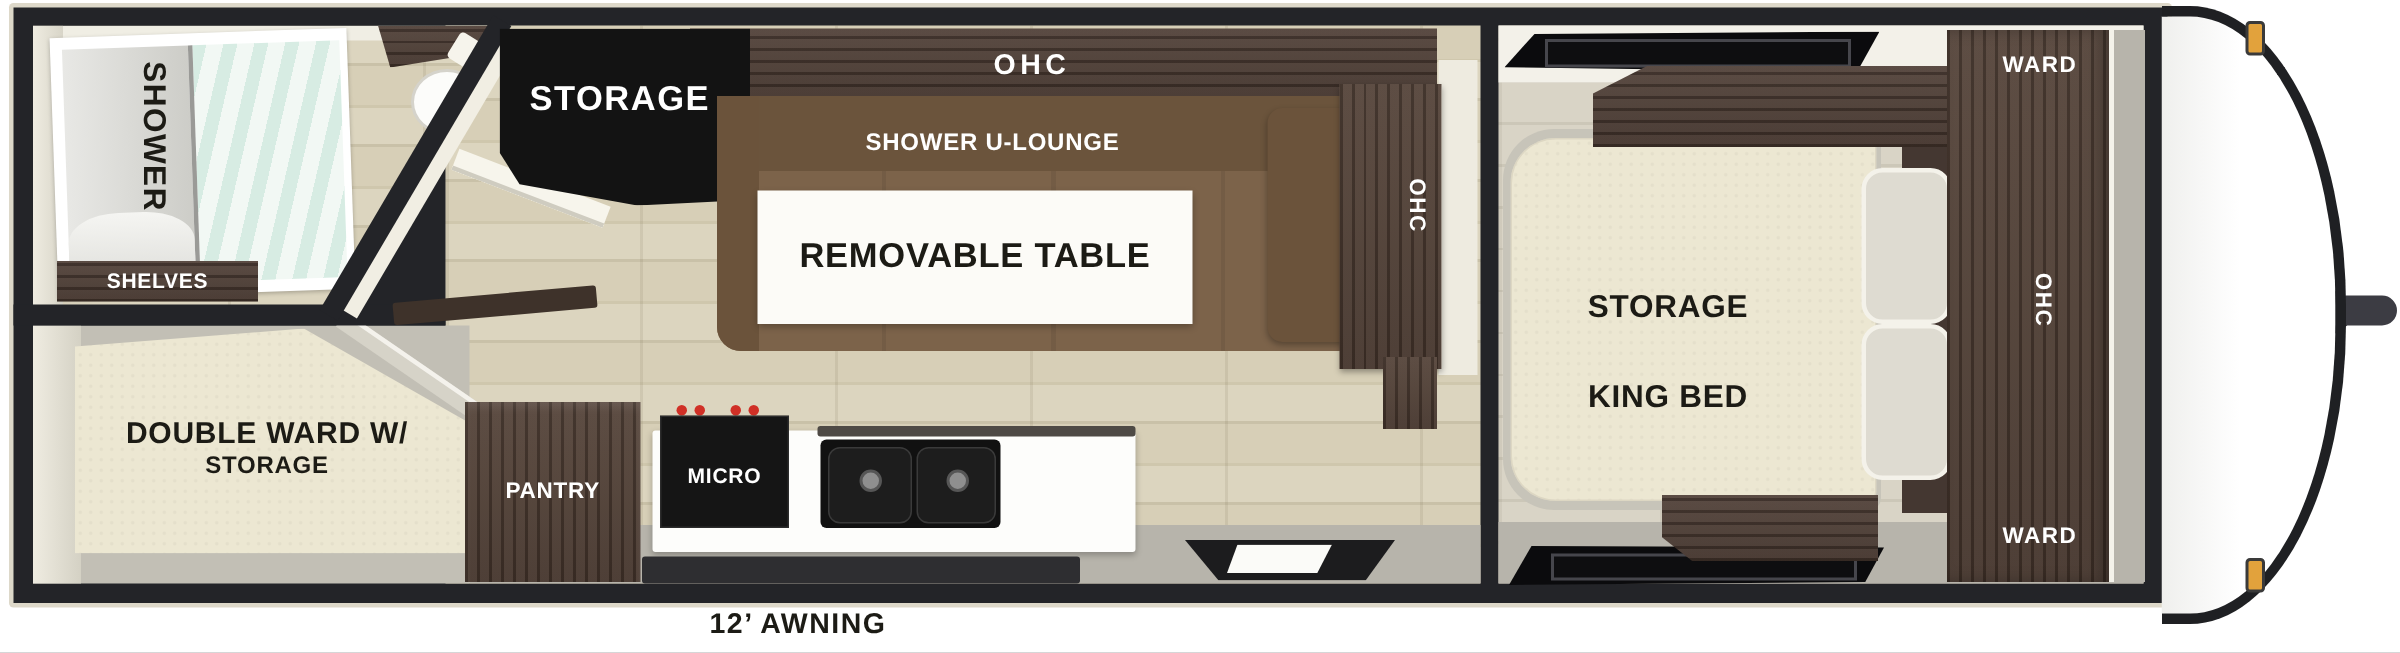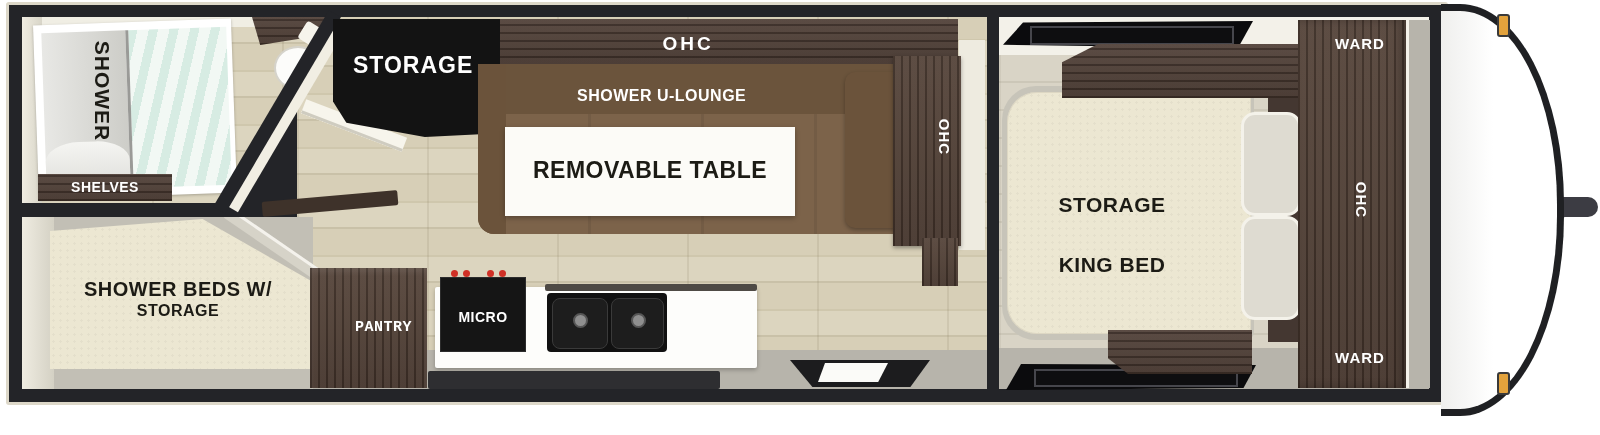--- a/index.html
+++ b/index.html
@@ -62,21 +62,21 @@
 
   <div class="lbl" style="left:16px;top:79px;width:170px;height:24px;font-size:21px;letter-spacing:1px;transform:rotate(90deg);">SHOWER</div>
 
   <div class="abs" style="left:22px;top:217px;width:291px;height:172px;background:#c2bfb5;">
     <div class="abs" style="left:0;top:0;width:32px;height:172px;background:linear-gradient(90deg,#efece1,#d4d1c4);"></div>
   </div>
   <div class="abs cream" style="left:50px;top:219px;width:263px;height:150px;
               clip-path:polygon(0 8%,58% 0,100% 42%,100% 100%,0 100%);"></div>
   <div class="abs" style="left:216px;top:243px;width:128px;height:9px;background:#d6d3c8;border-top:3px solid #f4f2ec;
               transform:rotate(34.5deg);"></div>
-  <div class="lbl" style="left:58px;top:279px;width:240px;font-size:20px;">SHOWER BEDS W/</div>
+  <div class="lbl" style="left:58px;top:279px;width:240px;font-size:20px;">DOUBLE WARD W/</div>
   <div class="lbl" style="left:58px;top:303px;width:240px;font-size:16px;">STORAGE</div>
 
   <div class="abs" style="left:9px;top:203px;width:288px;height:14px;background:#232428;"></div>
 
   <div class="abs" style="left:281px;top:14px;width:11px;height:210px;background:#f1eee3;transform:rotate(30.5deg);"></div>
   <div class="abs" style="left:270px;top:-2px;width:14px;height:228px;background:#232428;transform:rotate(30.5deg);"></div>
   <div class="abs" style="left:300px;top:118px;width:108px;height:15px;background:#f7f5ec;transform:rotate(21deg);
               box-shadow:inset 0 -3px 0 #cfccc0;"></div>
   <div class="abs" style="left:262px;top:196px;width:136px;height:15px;background:#3e322a;border-radius:2px;transform:rotate(-5deg);"></div>
 
@@ -97,21 +97,21 @@
 
   <div class="abs" style="left:505px;top:127px;width:290px;height:89px;background:#fcfbf7;box-shadow:0 2px 5px rgba(0,0,0,.3);"></div>
   <div class="lbl" style="left:525px;top:158px;width:250px;font-size:23px;">REMOVABLE TABLE</div>
 
   <div class="abs" style="left:959px;top:40px;width:26px;height:210px;background:#eeebe0;"></div>
   <div class="abs wood-dark" style="left:893px;top:56px;width:68px;height:190px;box-shadow:0 2px 4px rgba(0,0,0,.35);"></div>
   <div class="lbl white" style="left:913px;top:128px;width:60px;height:18px;font-size:15px;letter-spacing:1px;transform:rotate(90deg);">OHC</div>
   <div class="abs wood-dark" style="left:922px;top:238px;width:36px;height:48px;"></div>
 
   <div class="abs wood-dark" style="left:310px;top:268px;width:117px;height:120px;box-shadow:inset 0 4px 6px rgba(255,255,255,.08);"></div>
-  <div class="lbl white" style="left:330px;top:320px;width:107px;font-size:15px;font-family:Liberation Mono, monospace;">PANTRY</div>
+  <div class="lbl white" style="left:315px;top:320px;width:107px;font-size:15px;">PANTRY</div>
 
   <div class="abs" style="left:435px;top:287px;width:322px;height:81px;background:#fdfdfb;border-radius:2px;
               box-shadow:0 2px 4px rgba(0,0,0,.25);"></div>
   <div class="abs" style="left:545px;top:284px;width:212px;height:7px;background:#4e4a45;border-radius:2px;"></div>
 
   <div class="abs" style="left:451px;top:270px;width:7px;height:7px;border-radius:50%;background:#d03026;"></div>
   <div class="abs" style="left:463px;top:270px;width:7px;height:7px;border-radius:50%;background:#d03026;"></div>
   <div class="abs" style="left:487px;top:270px;width:7px;height:7px;border-radius:50%;background:#d03026;"></div>
   <div class="abs" style="left:499px;top:270px;width:7px;height:7px;border-radius:50%;background:#d03026;"></div>
   <div class="abs" style="left:440px;top:277px;width:86px;height:75px;background:#151515;
@@ -161,14 +161,15 @@
   <div class="lbl white" style="left:1320px;top:350px;width:80px;font-size:15px;letter-spacing:1px;">WARD</div>
 
   <div class="abs" style="left:1545px;top:186px;width:20px;height:44px;background:#2f2f35;
               clip-path:polygon(0 0,100% 30%,100% 70%,0 100%);"></div>
   <div class="abs" style="left:1556px;top:197px;width:42px;height:20px;background:#3c3c43;border-radius:0 10px 10px 0;"></div>
   <div class="abs" style="left:1441px;top:4px;width:116px;height:398px;background:linear-gradient(90deg,#efefed,#ffffff 45%);
               border:7px solid #1f2023;border-left:0;border-radius:0 104px 104px 0 / 0 200px 200px 0;"></div>
   <div class="abs" style="left:1497px;top:14px;width:9px;height:19px;background:#e2a23c;border:2px solid #3a3a3a;border-radius:3px;"></div>
   <div class="abs" style="left:1497px;top:372px;width:9px;height:19px;background:#e2a23c;border:2px solid #3a3a3a;border-radius:3px;"></div>
 
+  <div class="lbl" style="left:407px;top:407px;width:250px;font-size:19px;letter-spacing:1px;">12’ AWNING</div>
 
 </div>
 
 </body></html>

